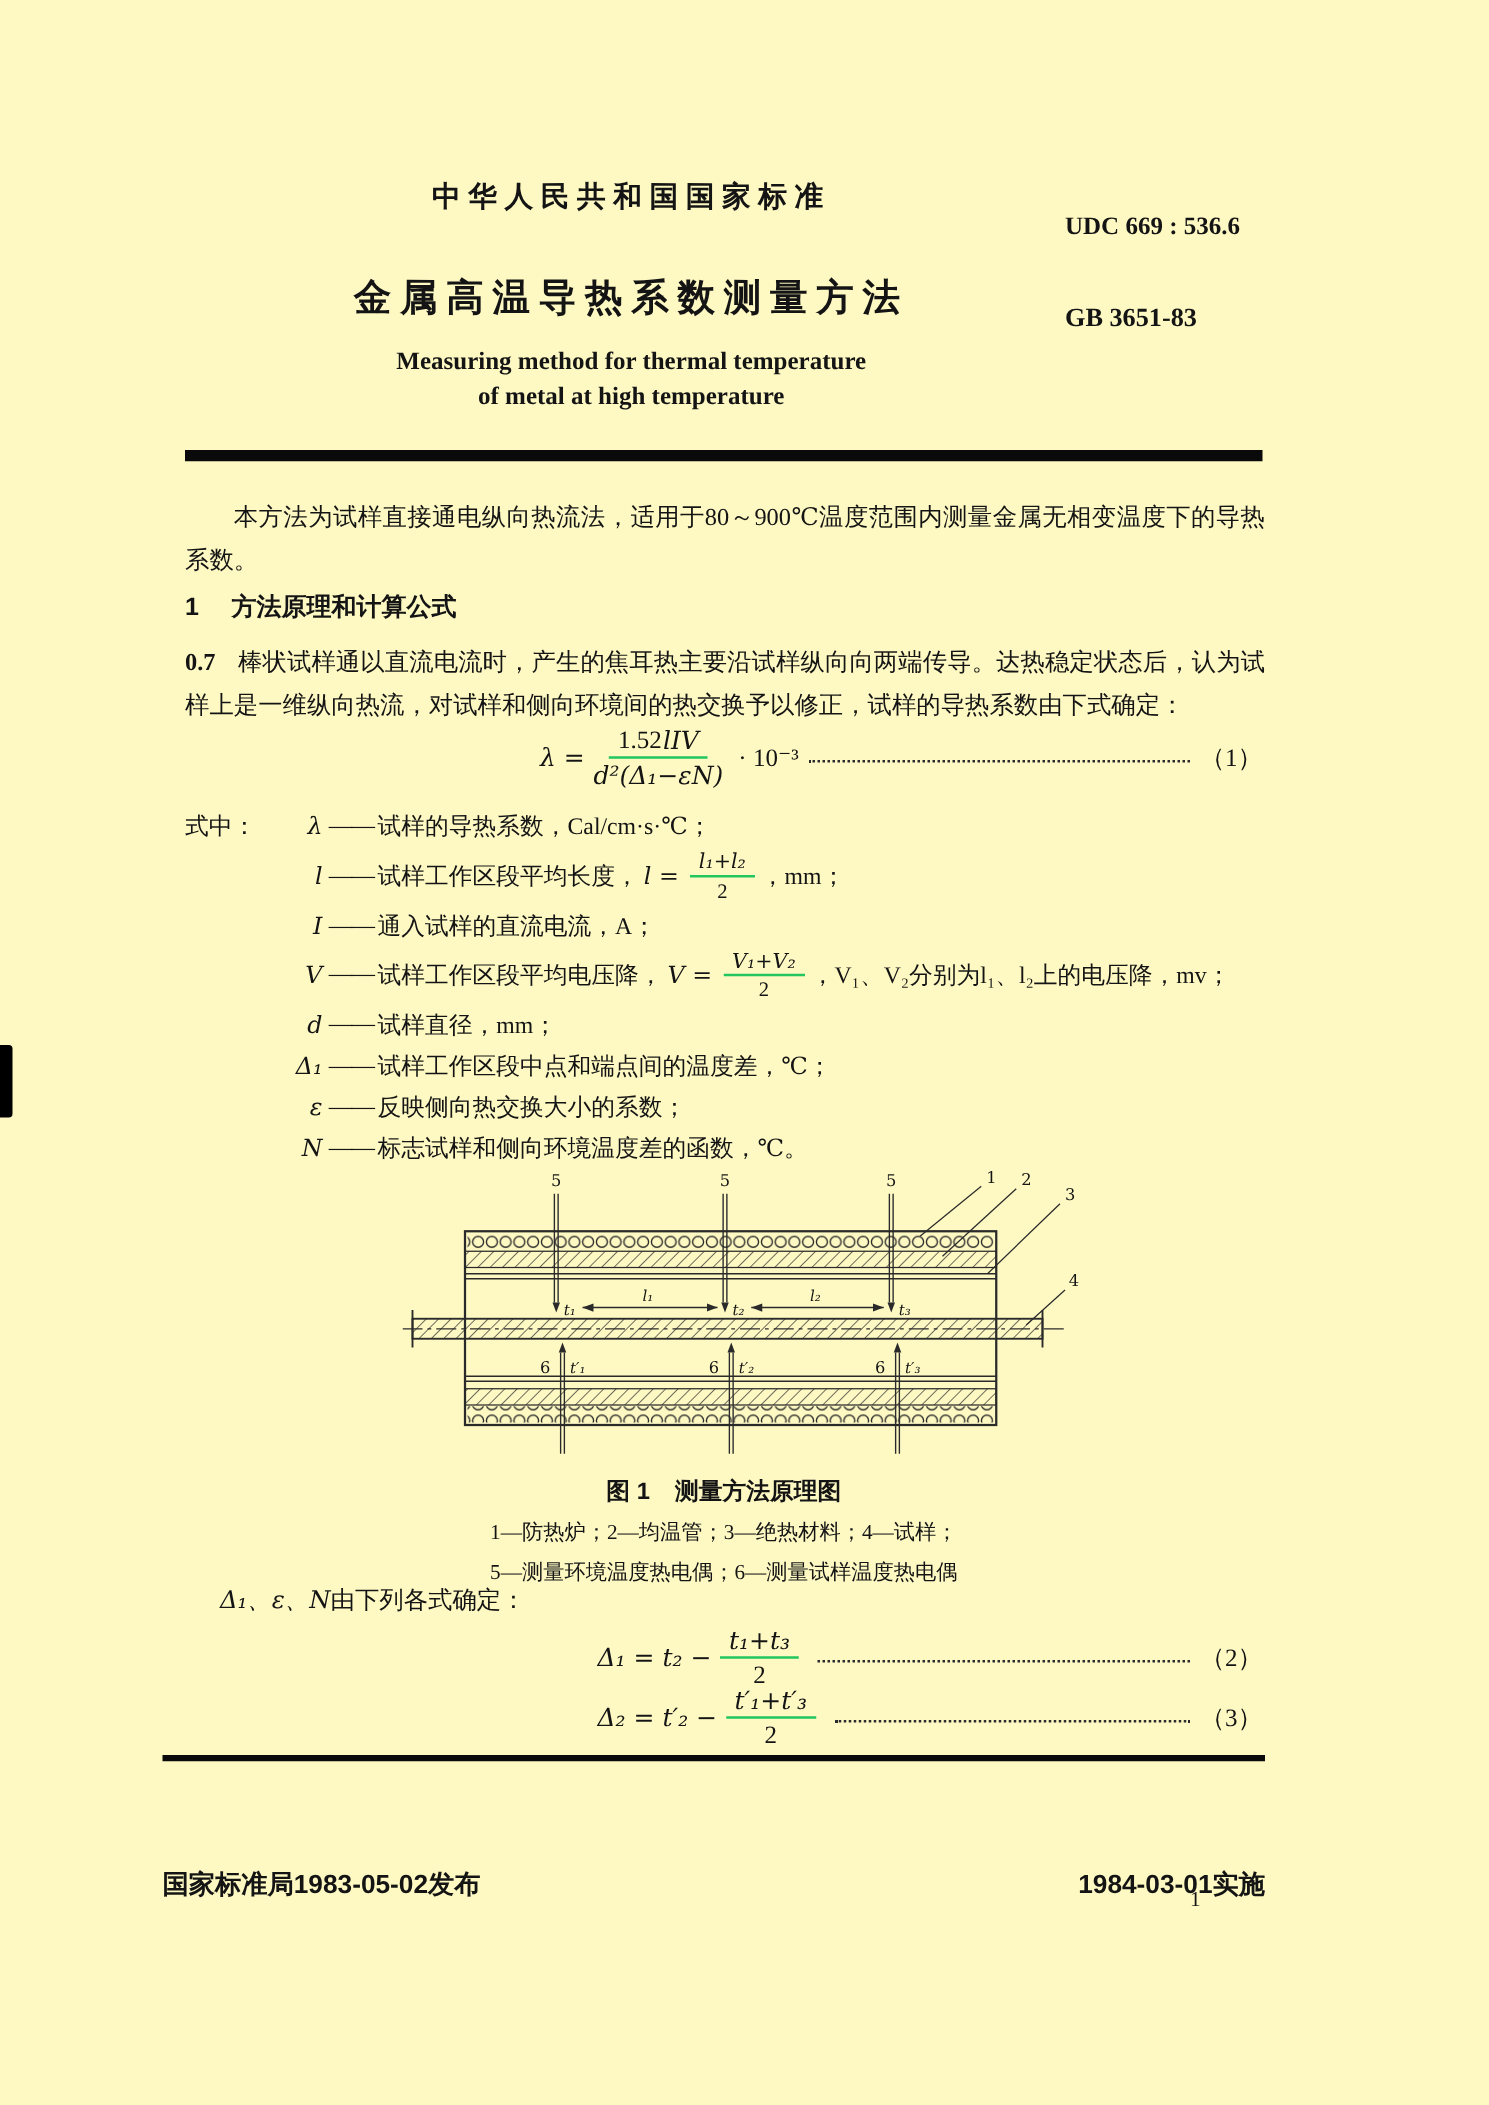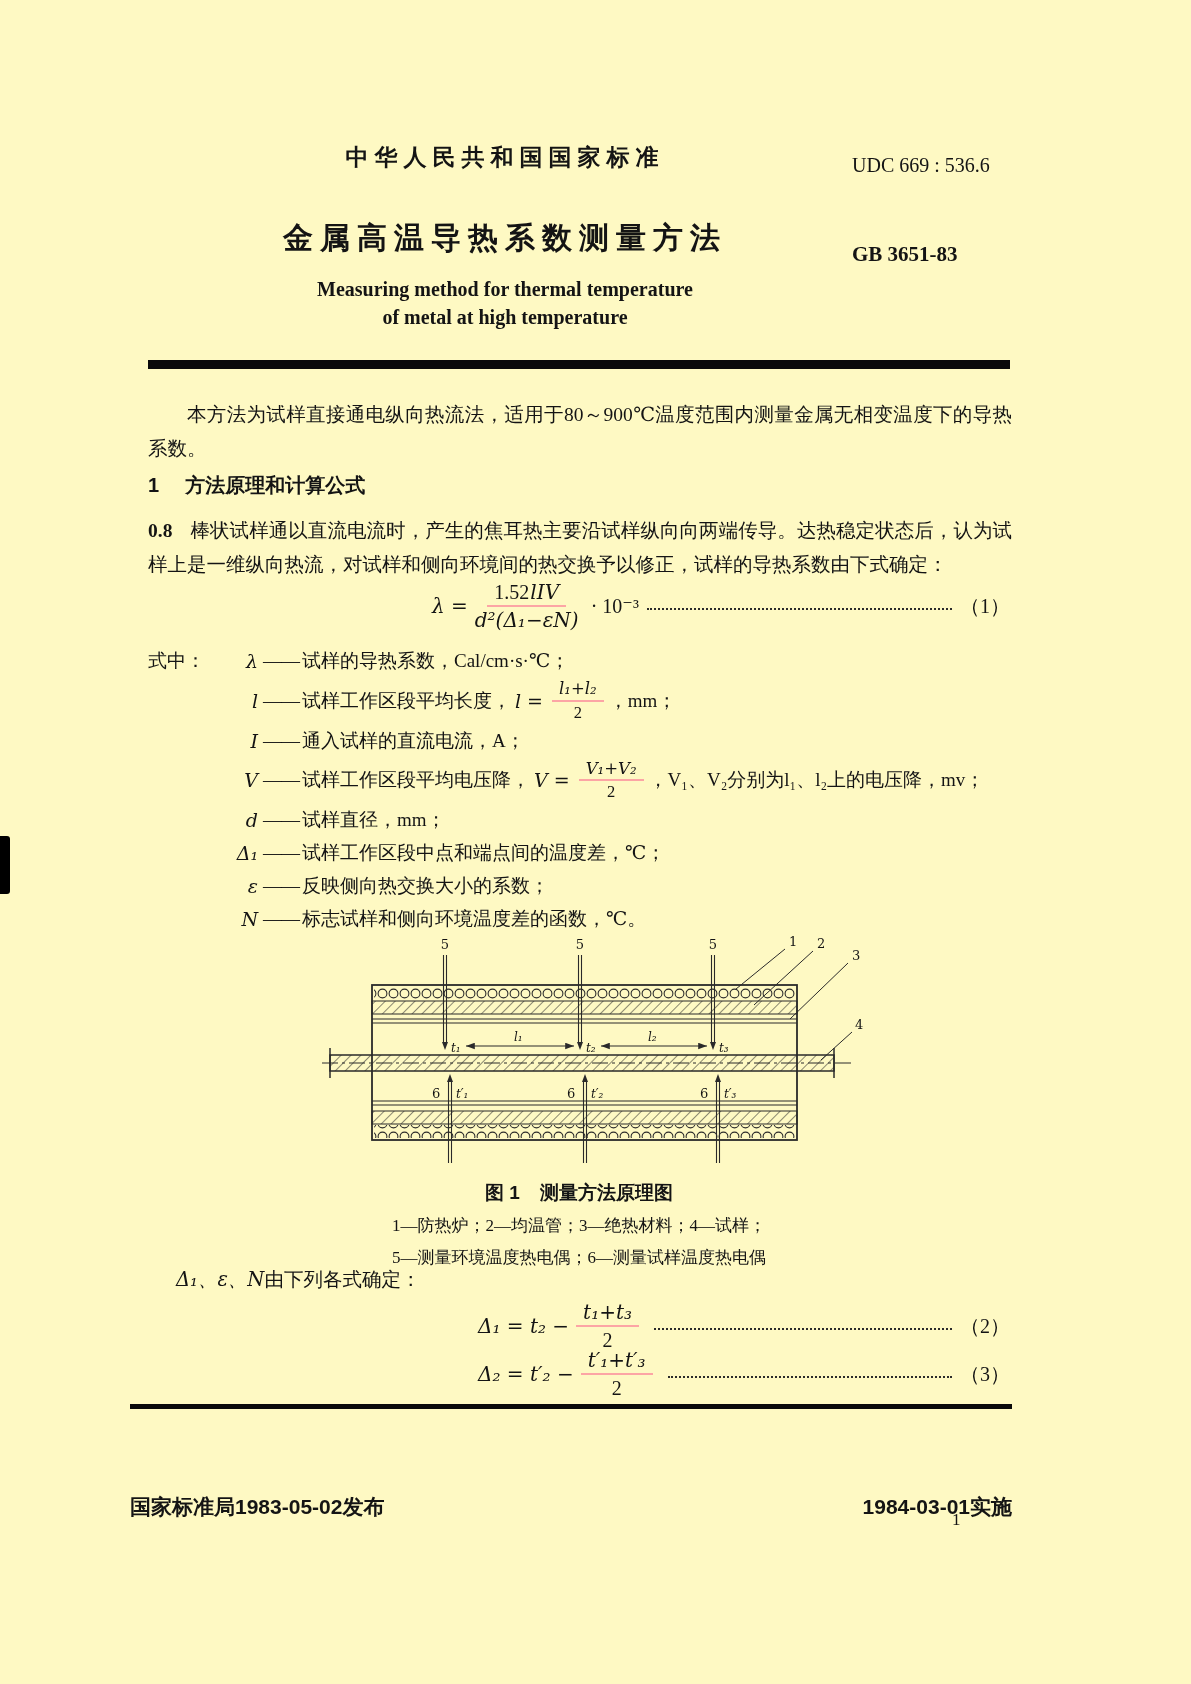--- a/index.html
+++ b/index.html
@@ -8,21 +8,21 @@
     position:relative; width:1191px; height:1684px; margin:0 auto;
     background:#fef9c3; color:#141414;
     font-family:"Liberation Serif","DejaVu Serif",serif;
     overflow:hidden;
   }
   .abs { position:absolute; }
   .mi { font-family:"DejaVu Serif",serif; font-style:italic; }
 
   .header-org { top:142px; left:148px; width:714px; text-align:center;
                 font-size:23px; font-weight:bold; letter-spacing:6px; }
-  .udc { top:154px; left:852px; font-size:20px; font-weight:normal; }
+  .udc { top:170px; left:852px; font-size:20px; font-weight:bold; }
   .doc-title { top:218px; left:148px; width:714px; text-align:center;
                font-size:30px; font-weight:bold; letter-spacing:7px;
                font-family:"Liberation Sans","DejaVu Sans",sans-serif; }
   .gb-no { top:242px; left:852px; font-size:21px; font-weight:bold; }
   .en { left:148px; width:714px; text-align:center; font-size:20px; font-weight:bold; }
   .en1 { top:278px; }
   .en2 { top:306px; }
   .bar { top:360px; left:148px; width:862px; height:9px; background:#0a0a0a; }
 
   .intro { top:398px; left:148px; width:864px; font-size:19.5px; line-height:34px;
@@ -33,21 +33,21 @@
   .sec-h .num { margin-right:26px; }
 
   .clause { top:514px; left:148px; width:864px; font-size:19.5px; line-height:34px; text-align:justify; }
   .clause .cnum { font-weight:bold; margin-right:18px; }
 
   .formula { position:absolute; display:flex; align-items:center; font-size:20px; }
   .f1 { top:580px; left:432px; width:578px; }
   .f2 { top:1300px; left:478px; width:532px; }
   .f3 { top:1348px; left:478px; width:532px; }
   .frac { display:inline-flex; flex-direction:column; align-items:center; margin:0 7px; line-height:1.2; }
-  .frac .num { border-bottom:2px solid #fca5a5; padding:0 7px 1px; display:inline-flex; gap:1px; }
+  .frac .num { border-bottom:2px solid #22c55e; padding:0 7px 1px; display:inline-flex; gap:1px; }
   .frac .den { padding-top:1px; }
   .frac.small { font-size:16.5px; margin:0 5px; }
   .leader { flex:1 1 auto; border-bottom:2.6px dotted #2b2b2b; height:1px; margin:0 8px; transform:translateY(3px); }
   .factor { margin-left:5px; }
   .eq { margin:0 4px; }
 
   .defs { top:646px; left:148px; width:864px; font-size:19px; }
   .def-row { display:flex; align-items:center; min-height:30px; margin-bottom:3px; }
   .def-prefix { width:60px; flex:none; }
   .def-sym { width:52px; flex:none; text-align:right; padding-right:2px; }
@@ -89,21 +89,21 @@
   <div class="abs en en2">of metal at high temperature</div>
   <div class="abs bar"></div>
 
   <p class="abs intro">本方法为试样直接通电纵向热流法，适用于80～900℃温度范围内测量金属无相变温度下的导热系数。</p>
 
   <div class="abs sec-h">
     <span class="num">1</span><span>方法原理和计算公式</span>
   </div>
 
   <p class="abs clause">
-    <span class="cnum">0.8</span><span>棒状试样通以直流电流时，产生的焦耳热主要沿试样纵向向两端传导。达热稳定状态后，认为试样上是一维纵向热流，对试样和侧向环境间的热交换予以修正，试样的导热系数由下式确定：</span>
+    <span class="cnum">0.7</span><span>棒状试样通以直流电流时，产生的焦耳热主要沿试样纵向向两端传导。达热稳定状态后，认为试样上是一维纵向热流，对试样和侧向环境间的热交换予以修正，试样的导热系数由下式确定：</span>
   </p>
 
   <div class="formula f1">
     <span class="mi">λ =</span>
     <span class="frac">
       <span class="num">
           <span>1.52</span>
           <span class="mi">lIV</span>
         </span>
       <span class="den mi">d²(Δ₁−εN)</span>

